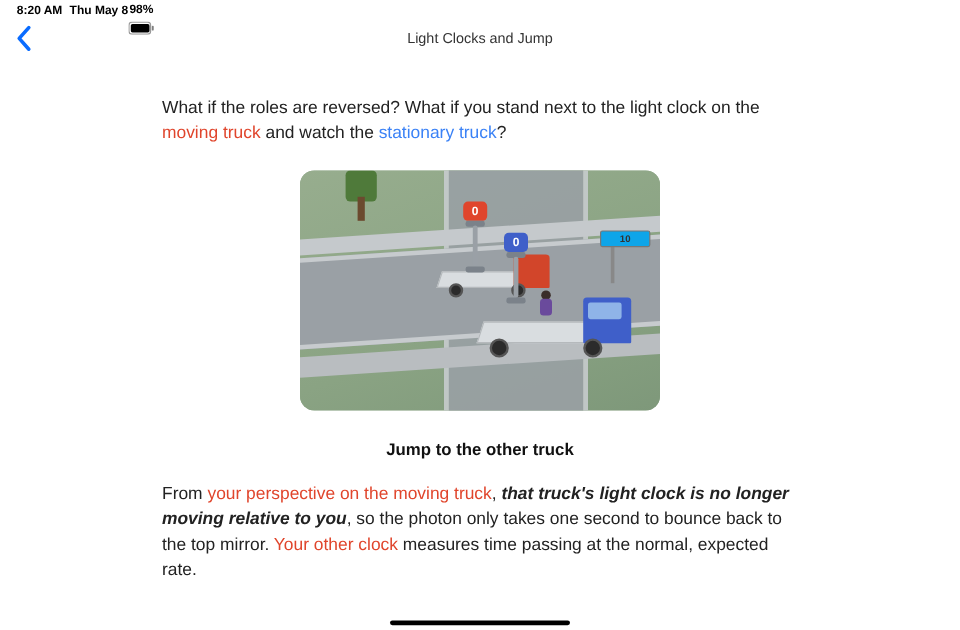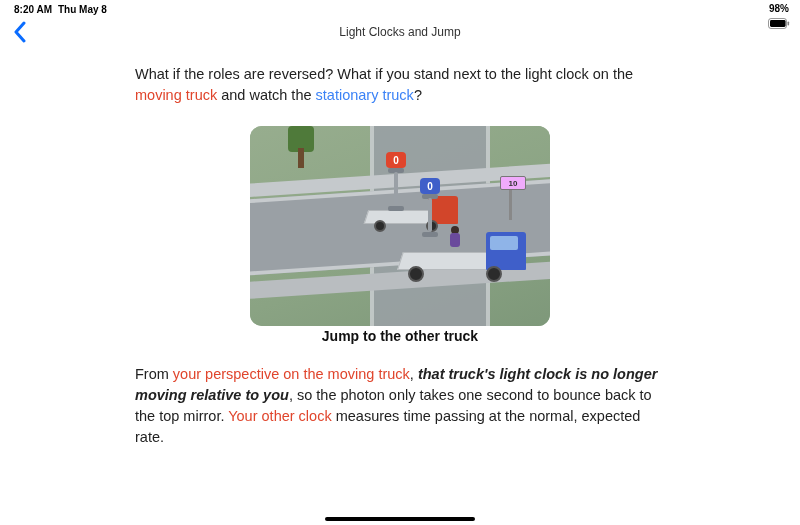--- a/index.html
+++ b/index.html
@@ -1,45 +1,45 @@
 <!DOCTYPE html>
 <html><head>
 <meta charset="utf-8">
 <style>
   * { box-sizing: border-box; margin: 0; padding: 0; }
   html, body { width: 800px; height: 525px; overflow: hidden; font-family: -apple-system, "SF Pro Text", "Helvetica Neue", Arial, sans-serif; background: #fff; color: #1c1c1e; }
-  .status-bar { display: flex; align-items: center; justify-content: space-between; height: 16px; padding: 2px 10px 0 14px; font-size: 10px; font-weight: 600; color: #000; }
+  .status-bar { display: flex; align-items: center; justify-content: flex-start; height: 16px; padding: 2px 10px 0 14px; font-size: 10px; font-weight: 600; color: #000; }
   .status-left { display: flex; gap: 6px; align-items: baseline; }
   .status-right { display: flex; gap: 4px; align-items: center; flex-direction: column; }
   .wifi-icon, .battery-icon { display: inline-flex; }
   .nav-bar { position: relative; height: 32px; display: flex; align-items: center; }
   .back-chevron { position: absolute; left: 6px; top: 2px; width: 28px; height: 28px; display: flex; align-items: center; justify-content: center; }
   .nav-title { width: 100%; text-align: center; font-size: 12px; font-weight: 500; color: #333; }
   .content { width: 530px; margin: 0 auto; padding-top: 16px; }
   .page-title { font-size: 22px; font-weight: 700; letter-spacing: -0.2px; }
-  .para { font-size: 14.5px; line-height: 1.45; color: #222; }
+  .para { font-size: 14.5px; line-height: 1.45; margin-top: 16px; color: #222; }
   .para2 { margin-top: 20px; }
   .hl-red { color: #e0452c; }
   .hl-blue { color: #3b82f6; }
   .em { font-style: italic; font-weight: 600; }
   .figure { margin: 20px auto 0; width: 300px; }
   .illus { width: 300px; height: 200px; border-radius: 12px; overflow: hidden; position: relative; background: #8fa88a; }
-  .caption { text-align: center; font-size: 14px; font-weight: 600; margin-top: 2px; color: #111; }
+  .caption { text-align: center; font-size: 14px; font-weight: 600; margin-top: 24px; color: #111; }
   
   .ground { position: absolute; inset: 0; background: linear-gradient(160deg, #97ad8e 0%, #8aa383 60%, #7e987a 100%); }
   .road { position: absolute; left: -60px; top: 60px; width: 460px; height: 80px; background: #9aa0a5; transform: skewX(-38deg) rotate(-4deg); border-top: 4px solid #c7cbce; border-bottom: 4px solid #c7cbce; }
   .sidewalk-top { position:absolute; left:-60px; top:46px; width:460px; height:14px; background:#c5c9cc; transform:skewX(-38deg) rotate(-4deg); }
   .sidewalk-bot { position:absolute; left:-60px; top:144px; width:460px; height:18px; background:#b9bdc0; transform:skewX(-38deg) rotate(-4deg); }
   .crossroad { position:absolute; left:120px; top:-40px; width:120px; height:300px; background:#9aa0a5; transform: skewY(24deg); opacity:0.9; border-left:4px solid #c7cbce; border-right:4px solid #c7cbce;}
   .tree { position:absolute; left:38px; top:0px; width:26px; height:40px; }
   .trunk { position:absolute; left:10px; top:22px; width:6px; height:20px; background:#6b4a2e; }
   .leaves { position:absolute; left:0; top:0; width:26px; height:26px; background:#4f7a3a; border-radius:4px; }
   .sign { position:absolute; right:28px; top:50px; width:22px; height:44px; }
   .sign-post{position:absolute;left:9px;top:10px;width:3px;height:34px;background:#888;}
-  .sign-plate{position:absolute;left:0;top:0;width:26px;height:14px;background:#f0abfc;border:1px solid #777;border-radius:2px;font-size:8px;display:flex;align-items:center;justify-content:center;font-weight:700;color:#333;}
+  .sign-plate{position:absolute;left:0;top:0;width:42px;height:14px;background:#0ea5e9;border:1px solid #777;border-radius:2px;font-size:8px;display:flex;align-items:center;justify-content:center;font-weight:700;color:#333;}
   
   .truck { position:absolute; }
   .bed { position:absolute; background:#d9dde0; border:1px solid #b5b9bc; }
   .cab { position:absolute; border-radius:3px 3px 1px 1px; }
   .wheel { position:absolute; width:12px; height:12px; background:#2b2b2b; border-radius:50%; border:2px solid #555; }
   .truck-red { left:116px; top:62px; width:110px; height:48px; }
   .truck-red .bed { left:0; top:22px; width:72px; height:14px; transform:skewX(-18deg);}
   .truck-red .cab { left:62px; top:8px; width:30px; height:28px; background:#d2452a; }
   .truck-red .wheel.w1{left:8px;top:32px;} .truck-red .wheel.w2{left:60px;top:32px;}
   .truck-blue { left:150px; top:102px; width:150px; height:58px; }

